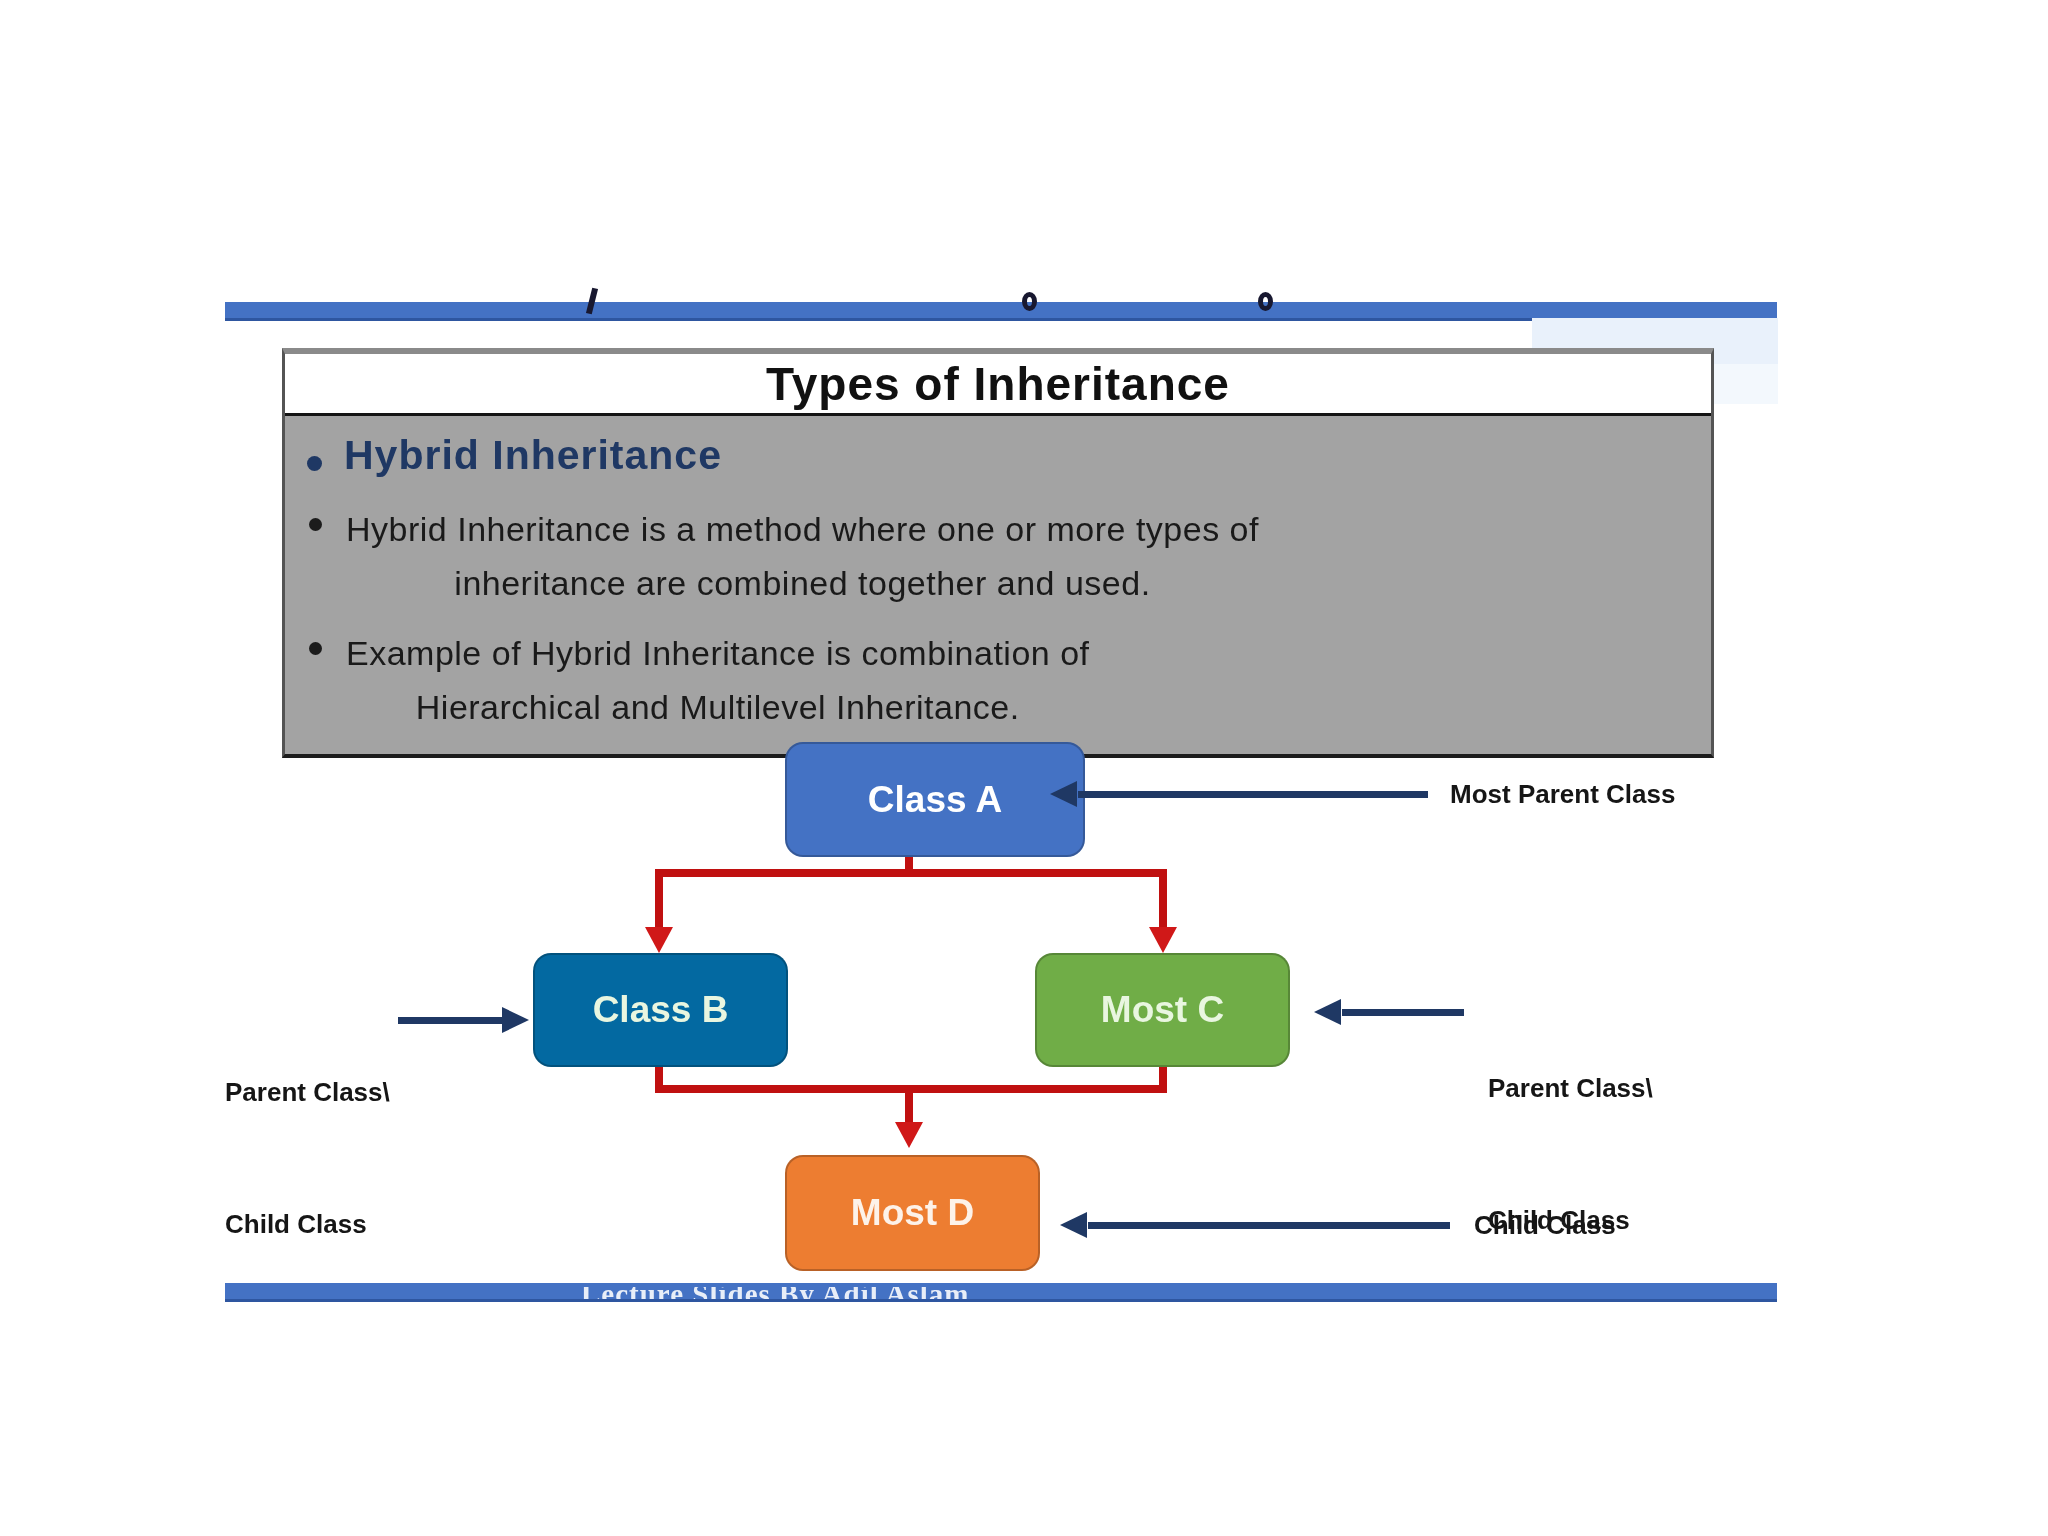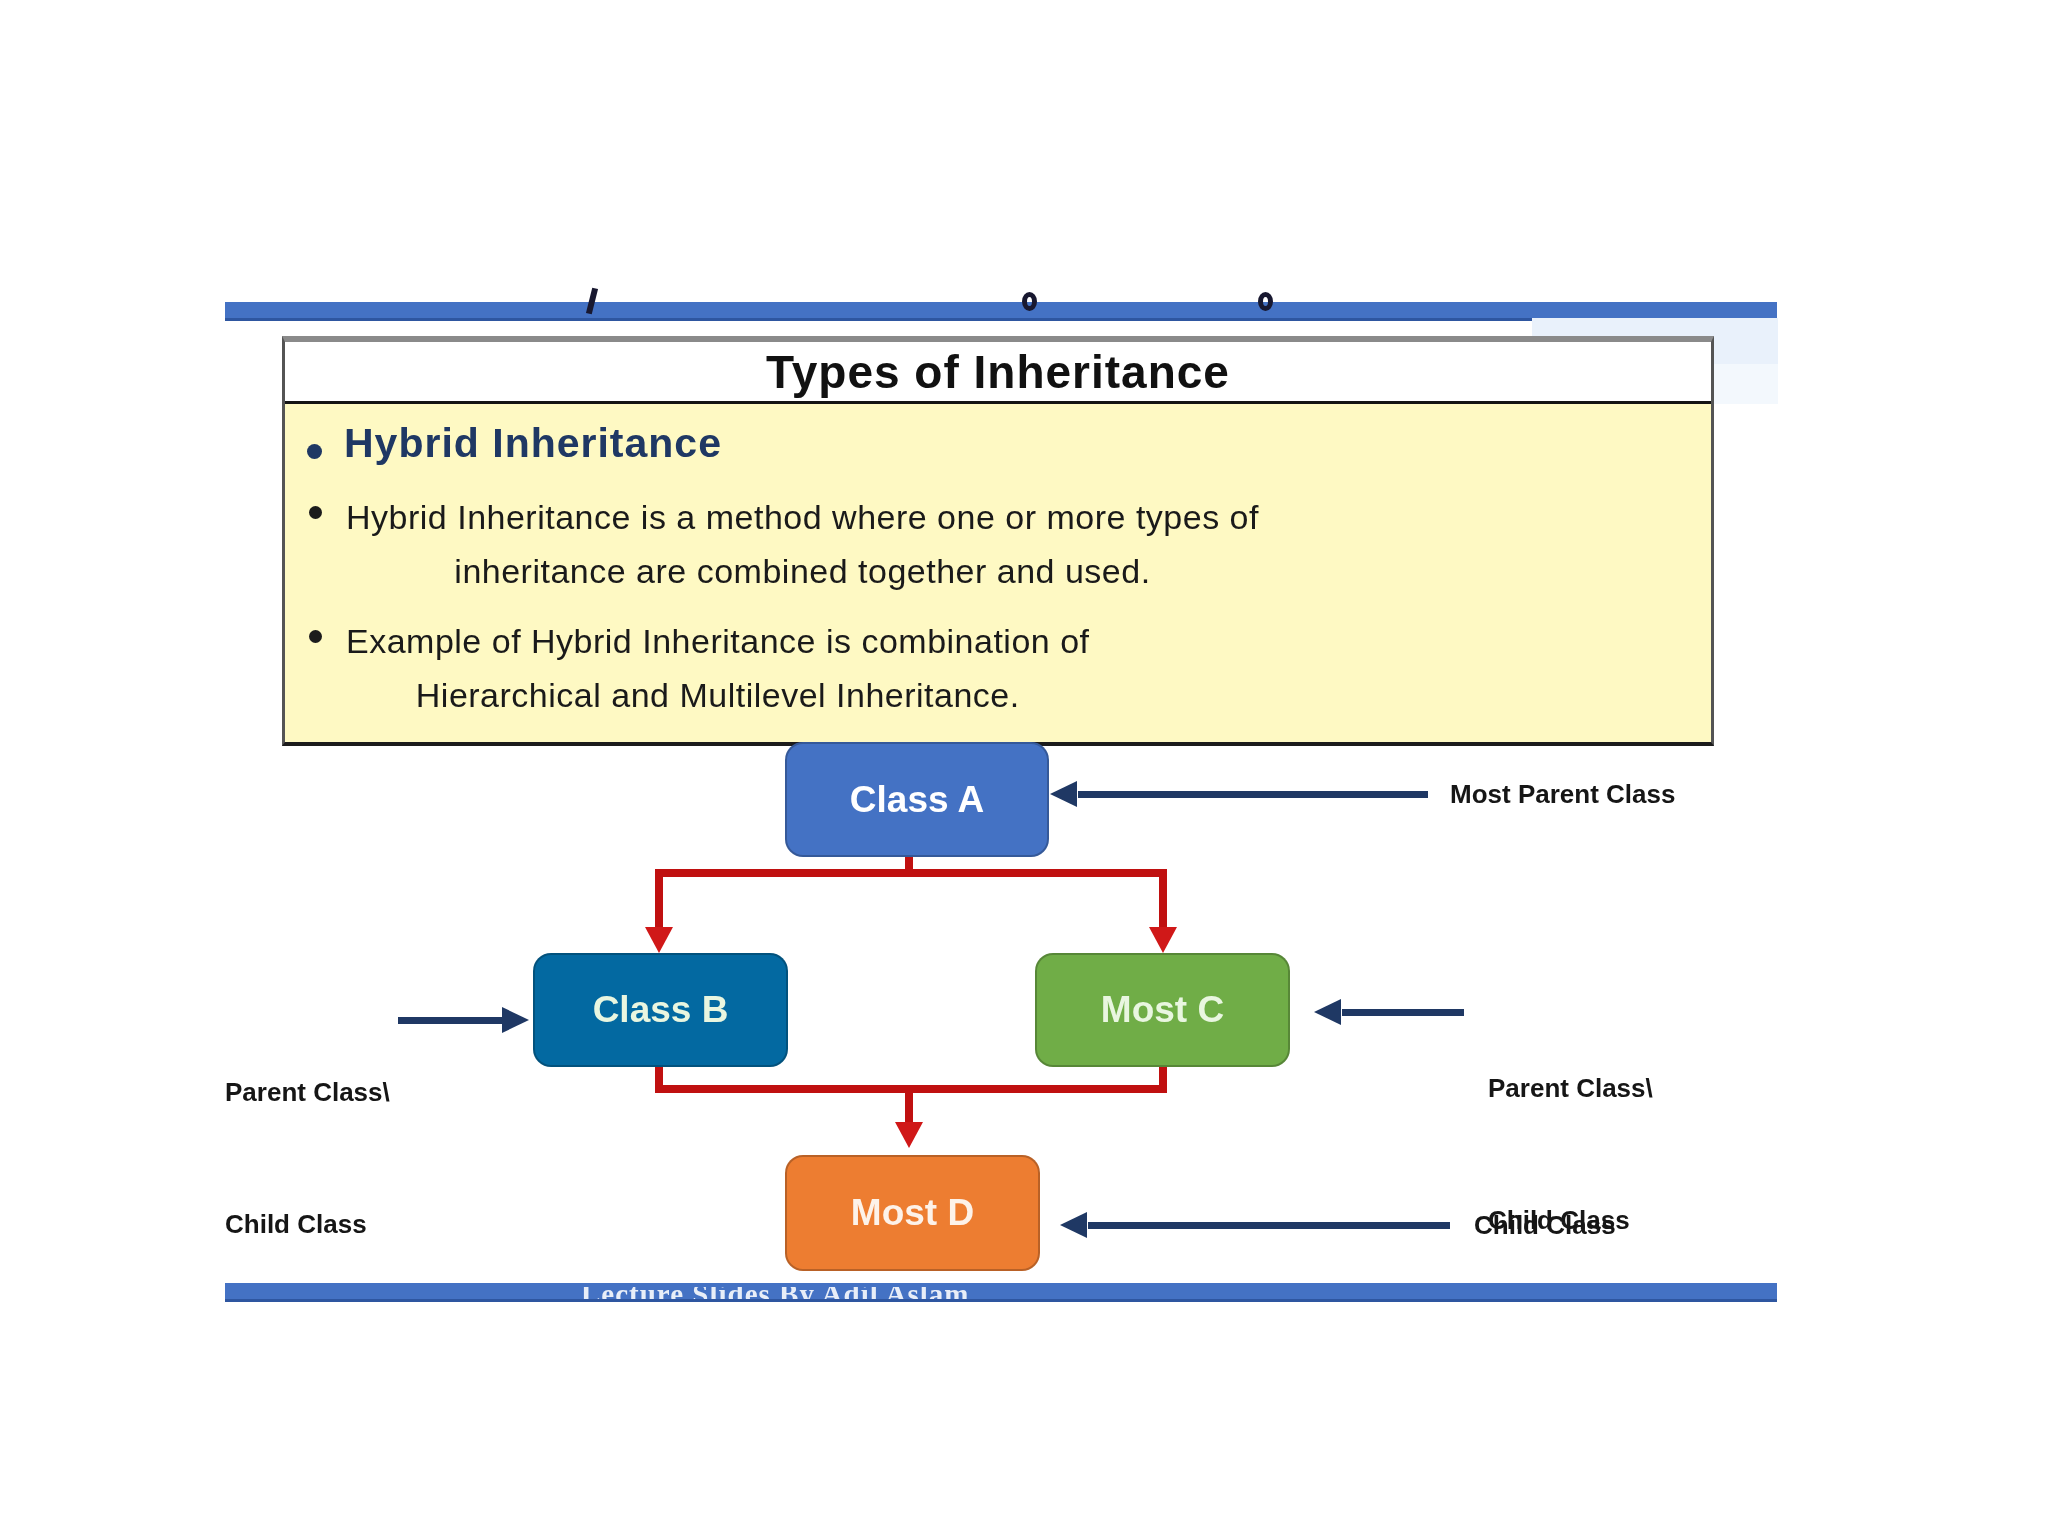--- a/index.html
+++ b/index.html
@@ -14,39 +14,39 @@
   .faint-rect{position:absolute;left:1532px;top:318px;width:246px;height:46px;background:#e9f1fb;}
   .faint-rect2{position:absolute;left:1550px;top:364px;width:228px;height:40px;background:#f3f8fd;}
 
   
   .frag{position:absolute;background:none;z-index:3;}
   .frag-y{left:589px;top:288px;width:6px;height:26px;background:#181830;transform:rotate(14deg);}
   .frag-g1{left:1022px;top:292px;width:15px;height:19px;border:5px solid #181830;border-radius:50%;box-sizing:border-box;}
   .frag-g2{left:1258px;top:292px;width:15px;height:19px;border:5px solid #181830;border-radius:50%;box-sizing:border-box;}
 
   
-  .textbox{position:absolute;left:282px;top:336px;width:1432px;height:410px;background:#fef9c3;
+  .textbox{position:absolute;left:282px;top:348px;width:1432px;height:410px;background:#a3a3a3;
            border:3px solid #545454;border-top:6px solid #8a8a8a;border-bottom:4px solid #1c1c1c;
            box-sizing:border-box;}
   .titlerow{position:absolute;left:0;top:0;width:100%;height:62px;background:#ffffff;
             border-bottom:3px solid #141414;box-sizing:border-box;
             display:flex;align-items:center;justify-content:center;}
   .titlerow span{font-size:46px;font-weight:bold;color:#111111;letter-spacing:1px;}
 
   .bullet-row{position:absolute;display:flex;text-align:center;}
   .dot{border-radius:50%;flex:0 0 auto;}
   .dot-navy{width:15px;height:15px;background:#1f3864;margin:24px 22px 0 0;}
   .dot-dark{width:13px;height:13px;background:#1c1c1c;margin:16px 24px 0 0;}
   .b-head{font-size:41px;font-weight:bold;color:#1f3864;letter-spacing:1px;}
   .b-body{font-size:34px;color:#1a1a1a;line-height:54px;letter-spacing:0.5px;}
 
   
   .node{position:absolute;border-radius:18px;display:flex;align-items:center;justify-content:center;
         font-weight:bold;font-size:37px;box-sizing:border-box;border:2px solid rgba(0,0,0,0.22);}
-  .node-a{left:785px;top:742px;width:264px;height:115px;background:#4472c4;color:#ffffff;}
+  .node-a{left:785px;top:742px;width:300px;height:115px;background:#4472c4;color:#ffffff;}
   .node-b{left:533px;top:953px;width:255px;height:114px;background:#0369a1;color:#e9f6e0;}
   .node-c{left:1035px;top:953px;width:255px;height:114px;background:#70ad47;color:#e9f6e0;}
   .node-d{left:785px;top:1155px;width:255px;height:116px;background:#ed7d31;color:#fdf2e9;}
 
   
   .rline{position:absolute;background:#c01010;}
   .r-stem-a{left:905px;top:855px;width:8px;height:20px;}
   .r-top-h{left:655px;top:869px;width:512px;height:8px;}
   .r-drop-b{left:655px;top:869px;width:8px;height:58px;}
   .r-drop-c{left:1159px;top:869px;width:8px;height:58px;}

